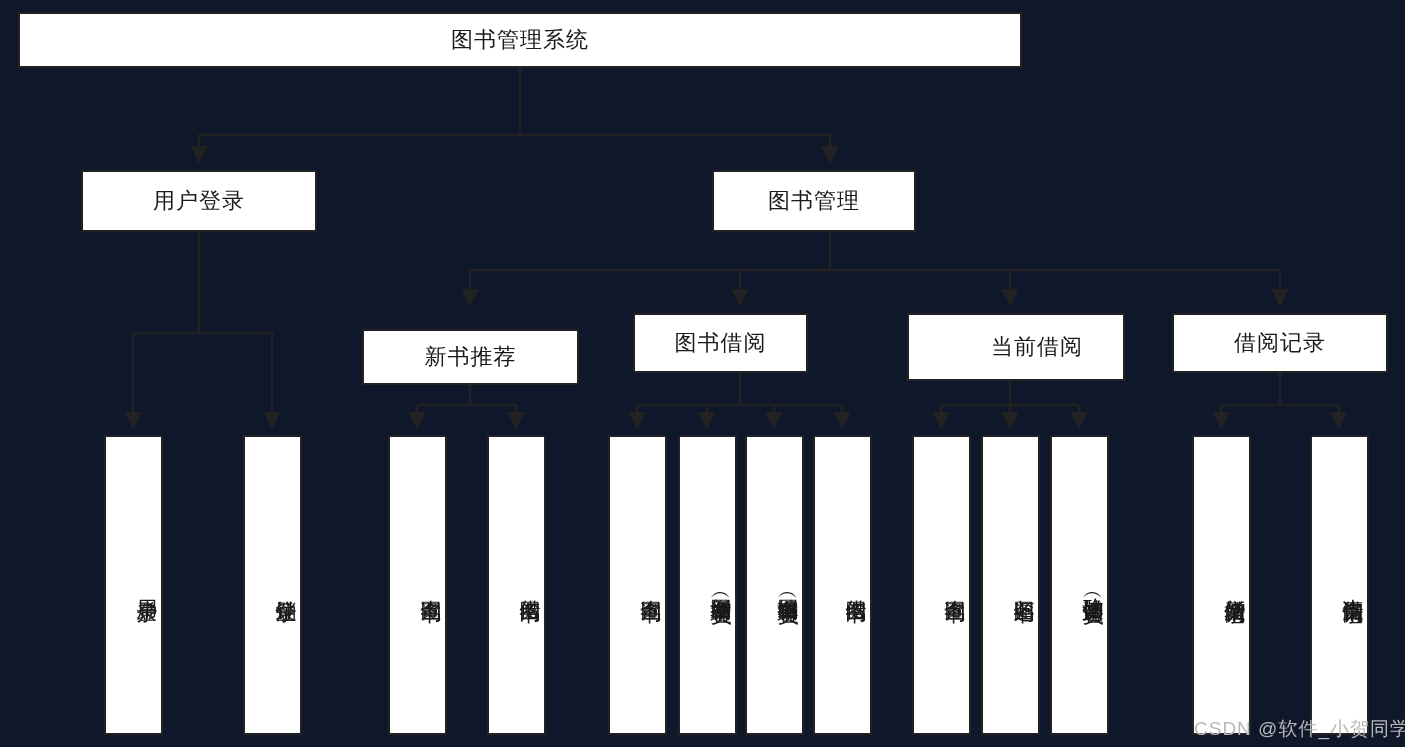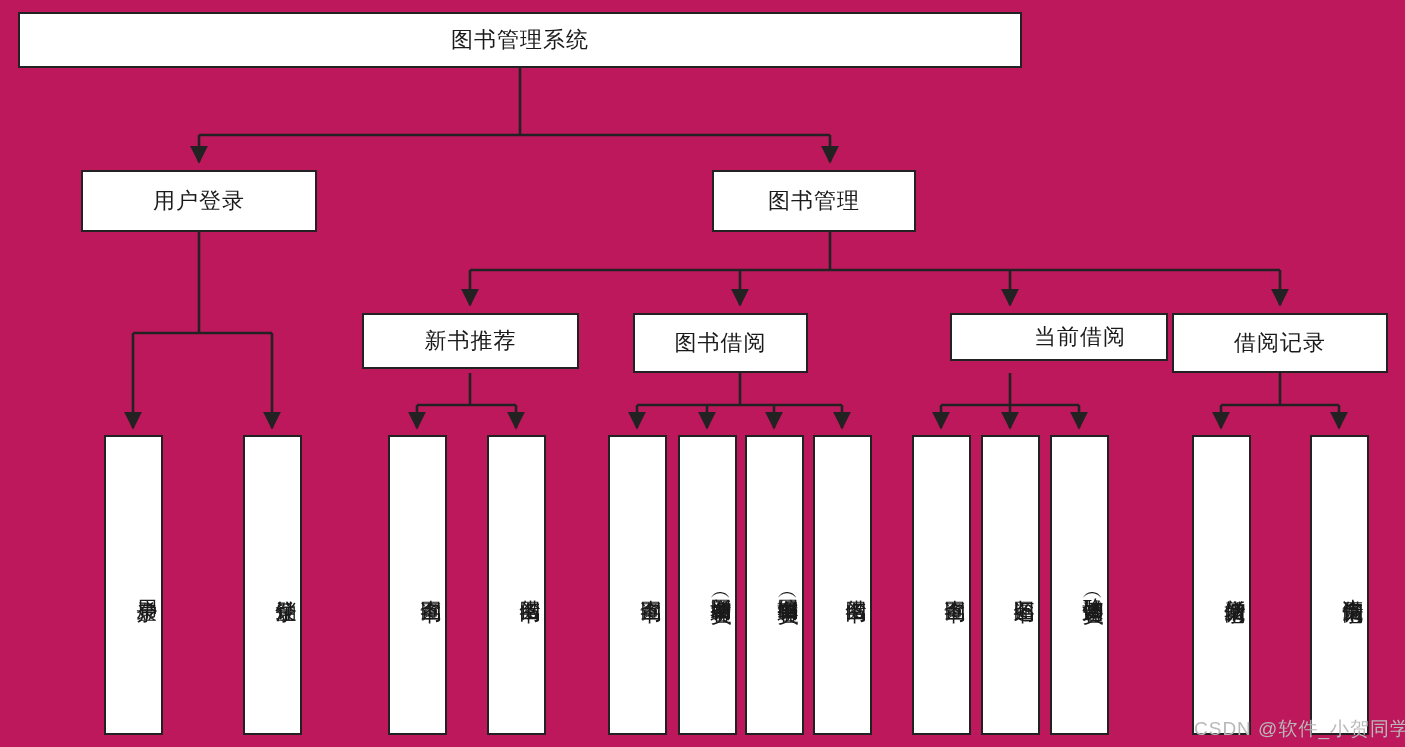--- a/index.html
+++ b/index.html
@@ -8,21 +8,21 @@
     background: #ffffff;
   }
   body {
     font-family: "Liberation Sans", "DejaVu Sans", sans-serif;
     color: #1a1a1a;
   }
   #canvas {
     position: relative;
     width: 1405px;
     height: 747px;
-    background: #be185d;
+    background: #0f172a;
     overflow: hidden;
   }
   #edges {
     position: absolute;
     left: 0;
     top: 0;
     width: 1405px;
     height: 747px;
     pointer-events: none;
   }
@@ -124,27 +124,27 @@
     <span>图书管理系统</span>
   </div>
 
   <div class="node h" style="left:81px; top:170px; width:236px; height:62px;">
     <span>用户登录</span>
   </div>
   <div class="node h" style="left:712px; top:170px; width:204px; height:62px;">
     <span>图书管理</span>
   </div>
 
-  <div class="node h" style="left:362px; top:313px; width:217px; height:56px;">
+  <div class="node h" style="left:362px; top:329px; width:217px; height:56px;">
     <span>新书推荐</span>
   </div>
   <div class="node h" style="left:633px; top:313px; width:175px; height:60px;">
     <span>图书借阅</span>
   </div>
-  <div class="node h" style="left:950px; top:313px; width:218px; height:48px;padding-left:42px;">
+  <div class="node h" style="left:907px; top:313px; width:218px; height:68px;padding-left:42px;">
     <span>当前借阅</span>
   </div>
   <div class="node h" style="left:1172px; top:313px; width:216px; height:60px;">
     <span>借阅记录</span>
   </div>
 
   <div class="node v" style="left:104px; top:435px; width:59px; height:300px;">
     <span class="vtext">用户登录</span>
   </div>
   <div class="node v" style="left:243px; top:435px; width:59px; height:300px;">

